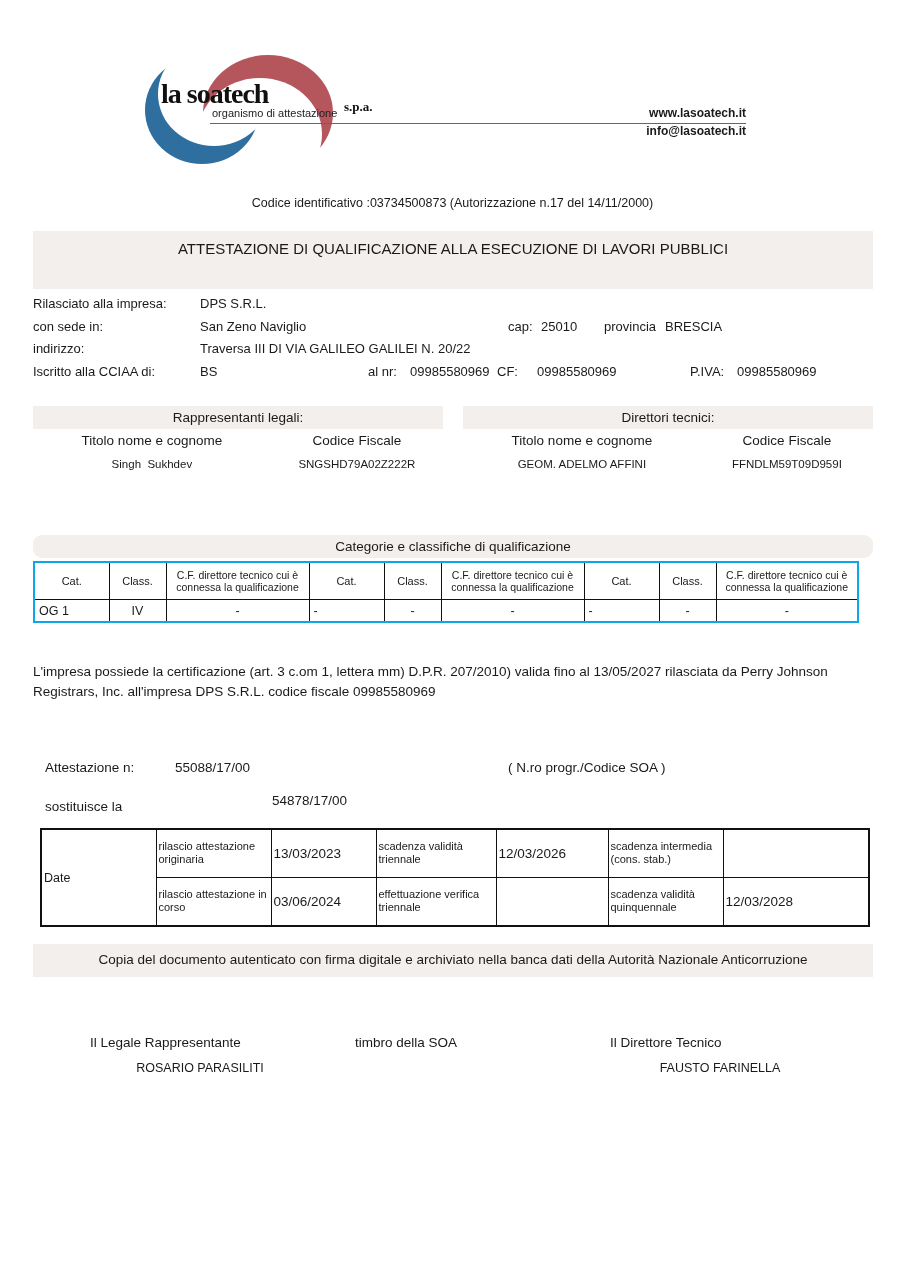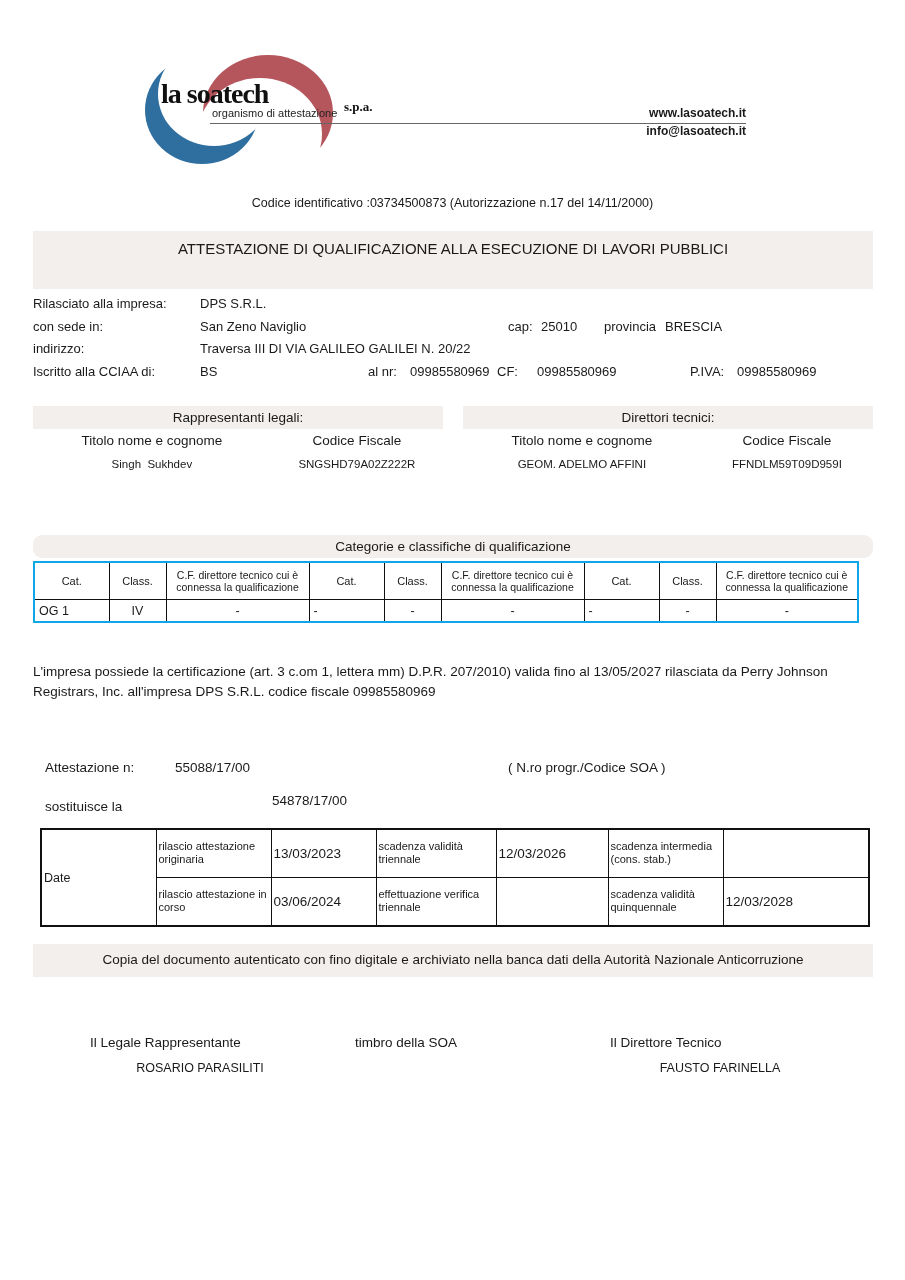--- a/index.html
+++ b/index.html
@@ -219,19 +219,19 @@
     <td class="dsm">rilascio attestazione in corso</td>
     <td class="dval">03/06/2024</td>
     <td class="dsm">effettuazione verifica triennale</td>
     <td class="dval"></td>
     <td class="dsm">scadenza validità quinquennale</td>
     <td class="dval">12/03/2028</td>
   </tr>
 </tbody>
   </table>
 
-<div class="abs band footband ctr" style="left:33px;top:944px;">Copia del documento autenticato con fino digitale e archiviato nella banca dati della Autorità Nazionale Anticorruzione</div>
+<div class="abs band footband ctr" style="left:33px;top:944px;">Copia del documento autenticato con firma digitale e archiviato nella banca dati della Autorità Nazionale Anticorruzione</div>
 
 <div class="abs sig" style="left:90px;top:1035px;">Il Legale Rappresentante</div>
 <div class="abs sig" style="left:355px;top:1035px;">timbro della SOA</div>
 <div class="abs sig" style="left:610px;top:1035px;">Il Direttore Tecnico</div>
 <div class="abs signame" style="left:90px;top:1061px;">ROSARIO PARASILITI</div>
 <div class="abs signame" style="left:610px;top:1061px;">FAUSTO FARINELLA</div>
 
 </body></html>

